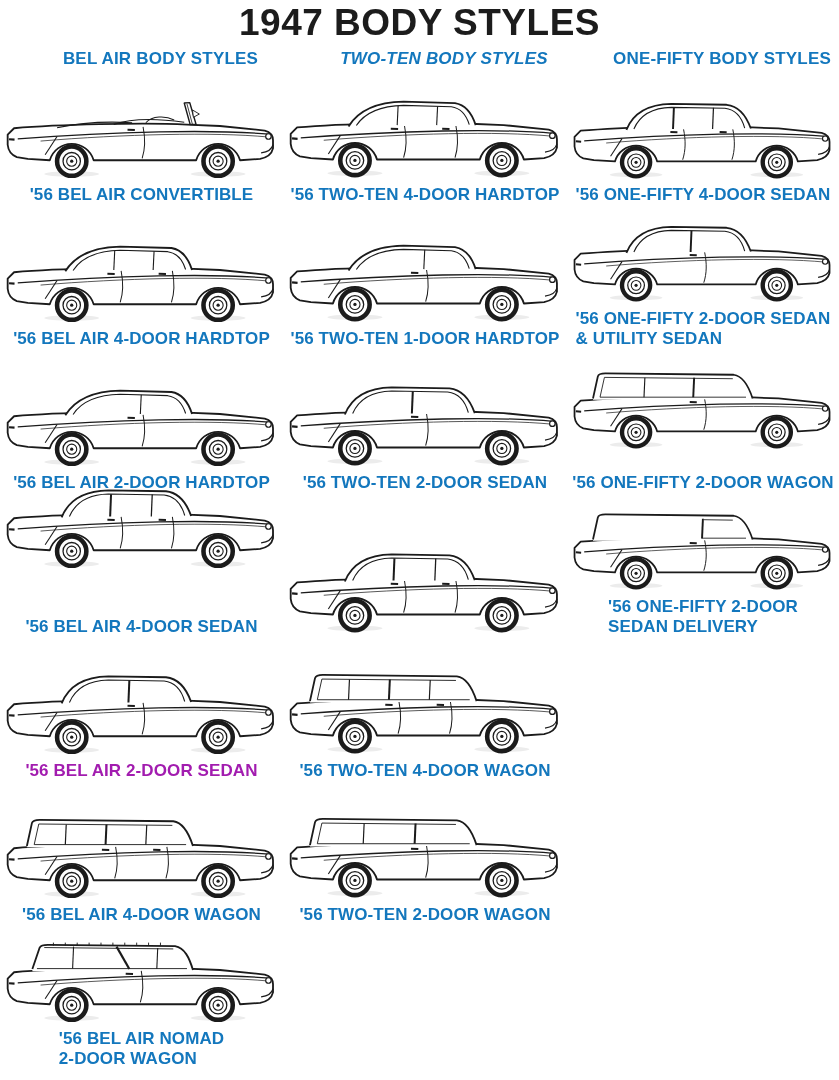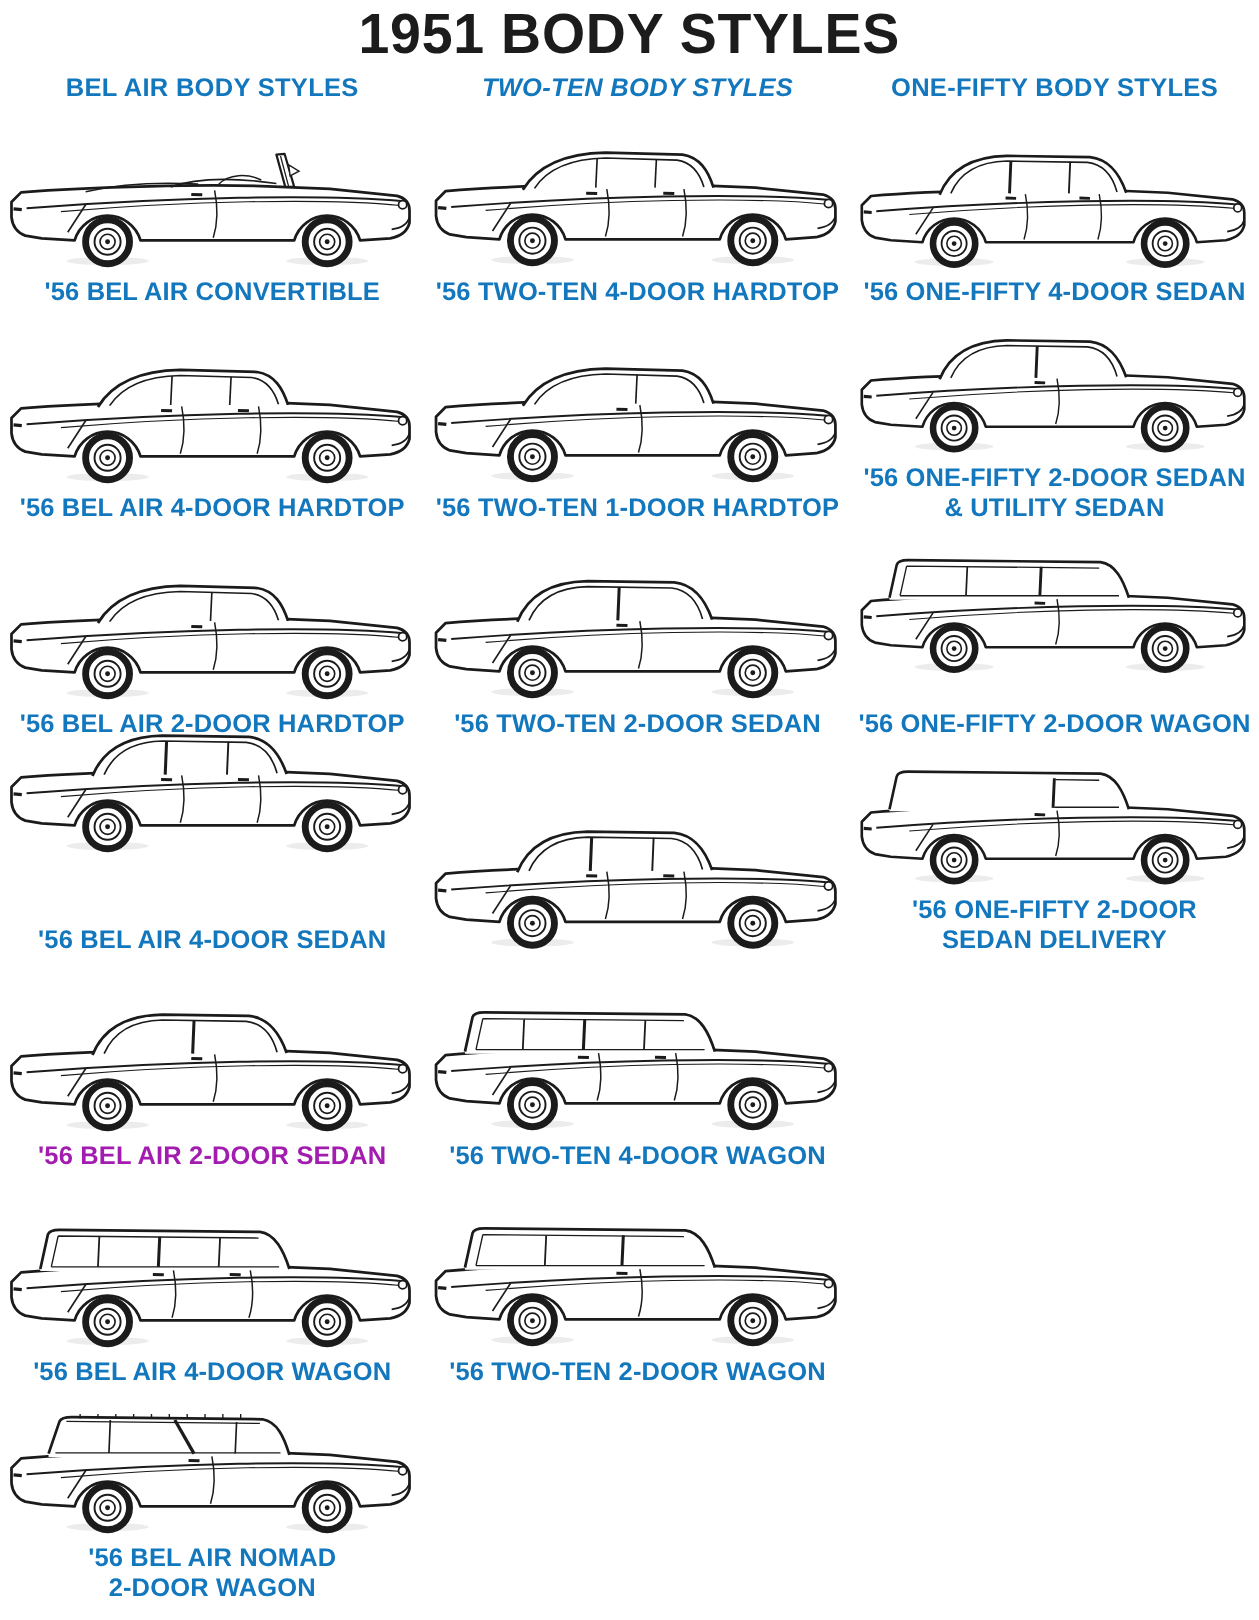--- a/index.html
+++ b/index.html
@@ -10,45 +10,46 @@
   }
   .page{width:839px;height:1080px;display:flex;flex-direction:column;}
   .page-title{
     margin:0;height:45px;line-height:46px;text-align:center;
     font-size:37px;font-weight:700;letter-spacing:.5px;color:#1c1c1c;
     transform:scaleY(1.02);
   }
   .col-headers{
     height:27px;display:grid;grid-template-columns:283px 284px 272px;
     align-items:center;
+    padding-left:19px;
   }
   .colhead{
     text-align:center;font-size:17px;font-weight:700;letter-spacing:.2px;
     color:#1377BD;white-space:nowrap;
   }
   .grid{
     flex:1;display:grid;grid-template-columns:283px 284px 272px;
     grid-auto-rows:144px;
   }
   .cell{
     display:flex;flex-direction:column;justify-content:flex-end;
     align-items:center;padding-bottom:11px;box-sizing:border-box;
   }
   .car{width:97%;line-height:0;}
   .car svg{width:100%;height:auto;display:block;}
   .caption{
-    margin-top:2px;text-align:center;font-size:17px;font-weight:700;
+    margin-top:2px;text-align:left;font-size:17px;font-weight:700;
     letter-spacing:.1px;color:#1377BD;line-height:1.18;white-space:pre-line;
   }
 </style>
 </head>
 <body style="background: rgb(255, 255, 255);">
 
 <div class="page">
-  <h1 class="page-title" style="color: rgb(28, 28, 28);">1951 BODY STYLES</h1>
+  <h1 class="page-title" style="color: rgb(28, 28, 28);">1947 BODY STYLES</h1>
   <div class="col-headers">
     <div class="colhead" style="color: rgb(19, 119, 189);">BEL AIR BODY STYLES</div>
     <div class="colhead" style="color: rgb(19, 119, 189); font-style: italic;">TWO-TEN BODY STYLES</div>
     <div class="colhead" style="color: rgb(19, 119, 189);">ONE-FIFTY BODY STYLES</div>
   </div>
   <div class="grid" id="grid">
       <div class="cell" style="grid-area: 1 / 1;">
         <div class="car">
           <svg viewBox="0 0 300 104" xmlns="http://www.w3.org/2000/svg">
   <ellipse cx="74" cy="94" rx="30" ry="3" fill="#ececec"></ellipse>

